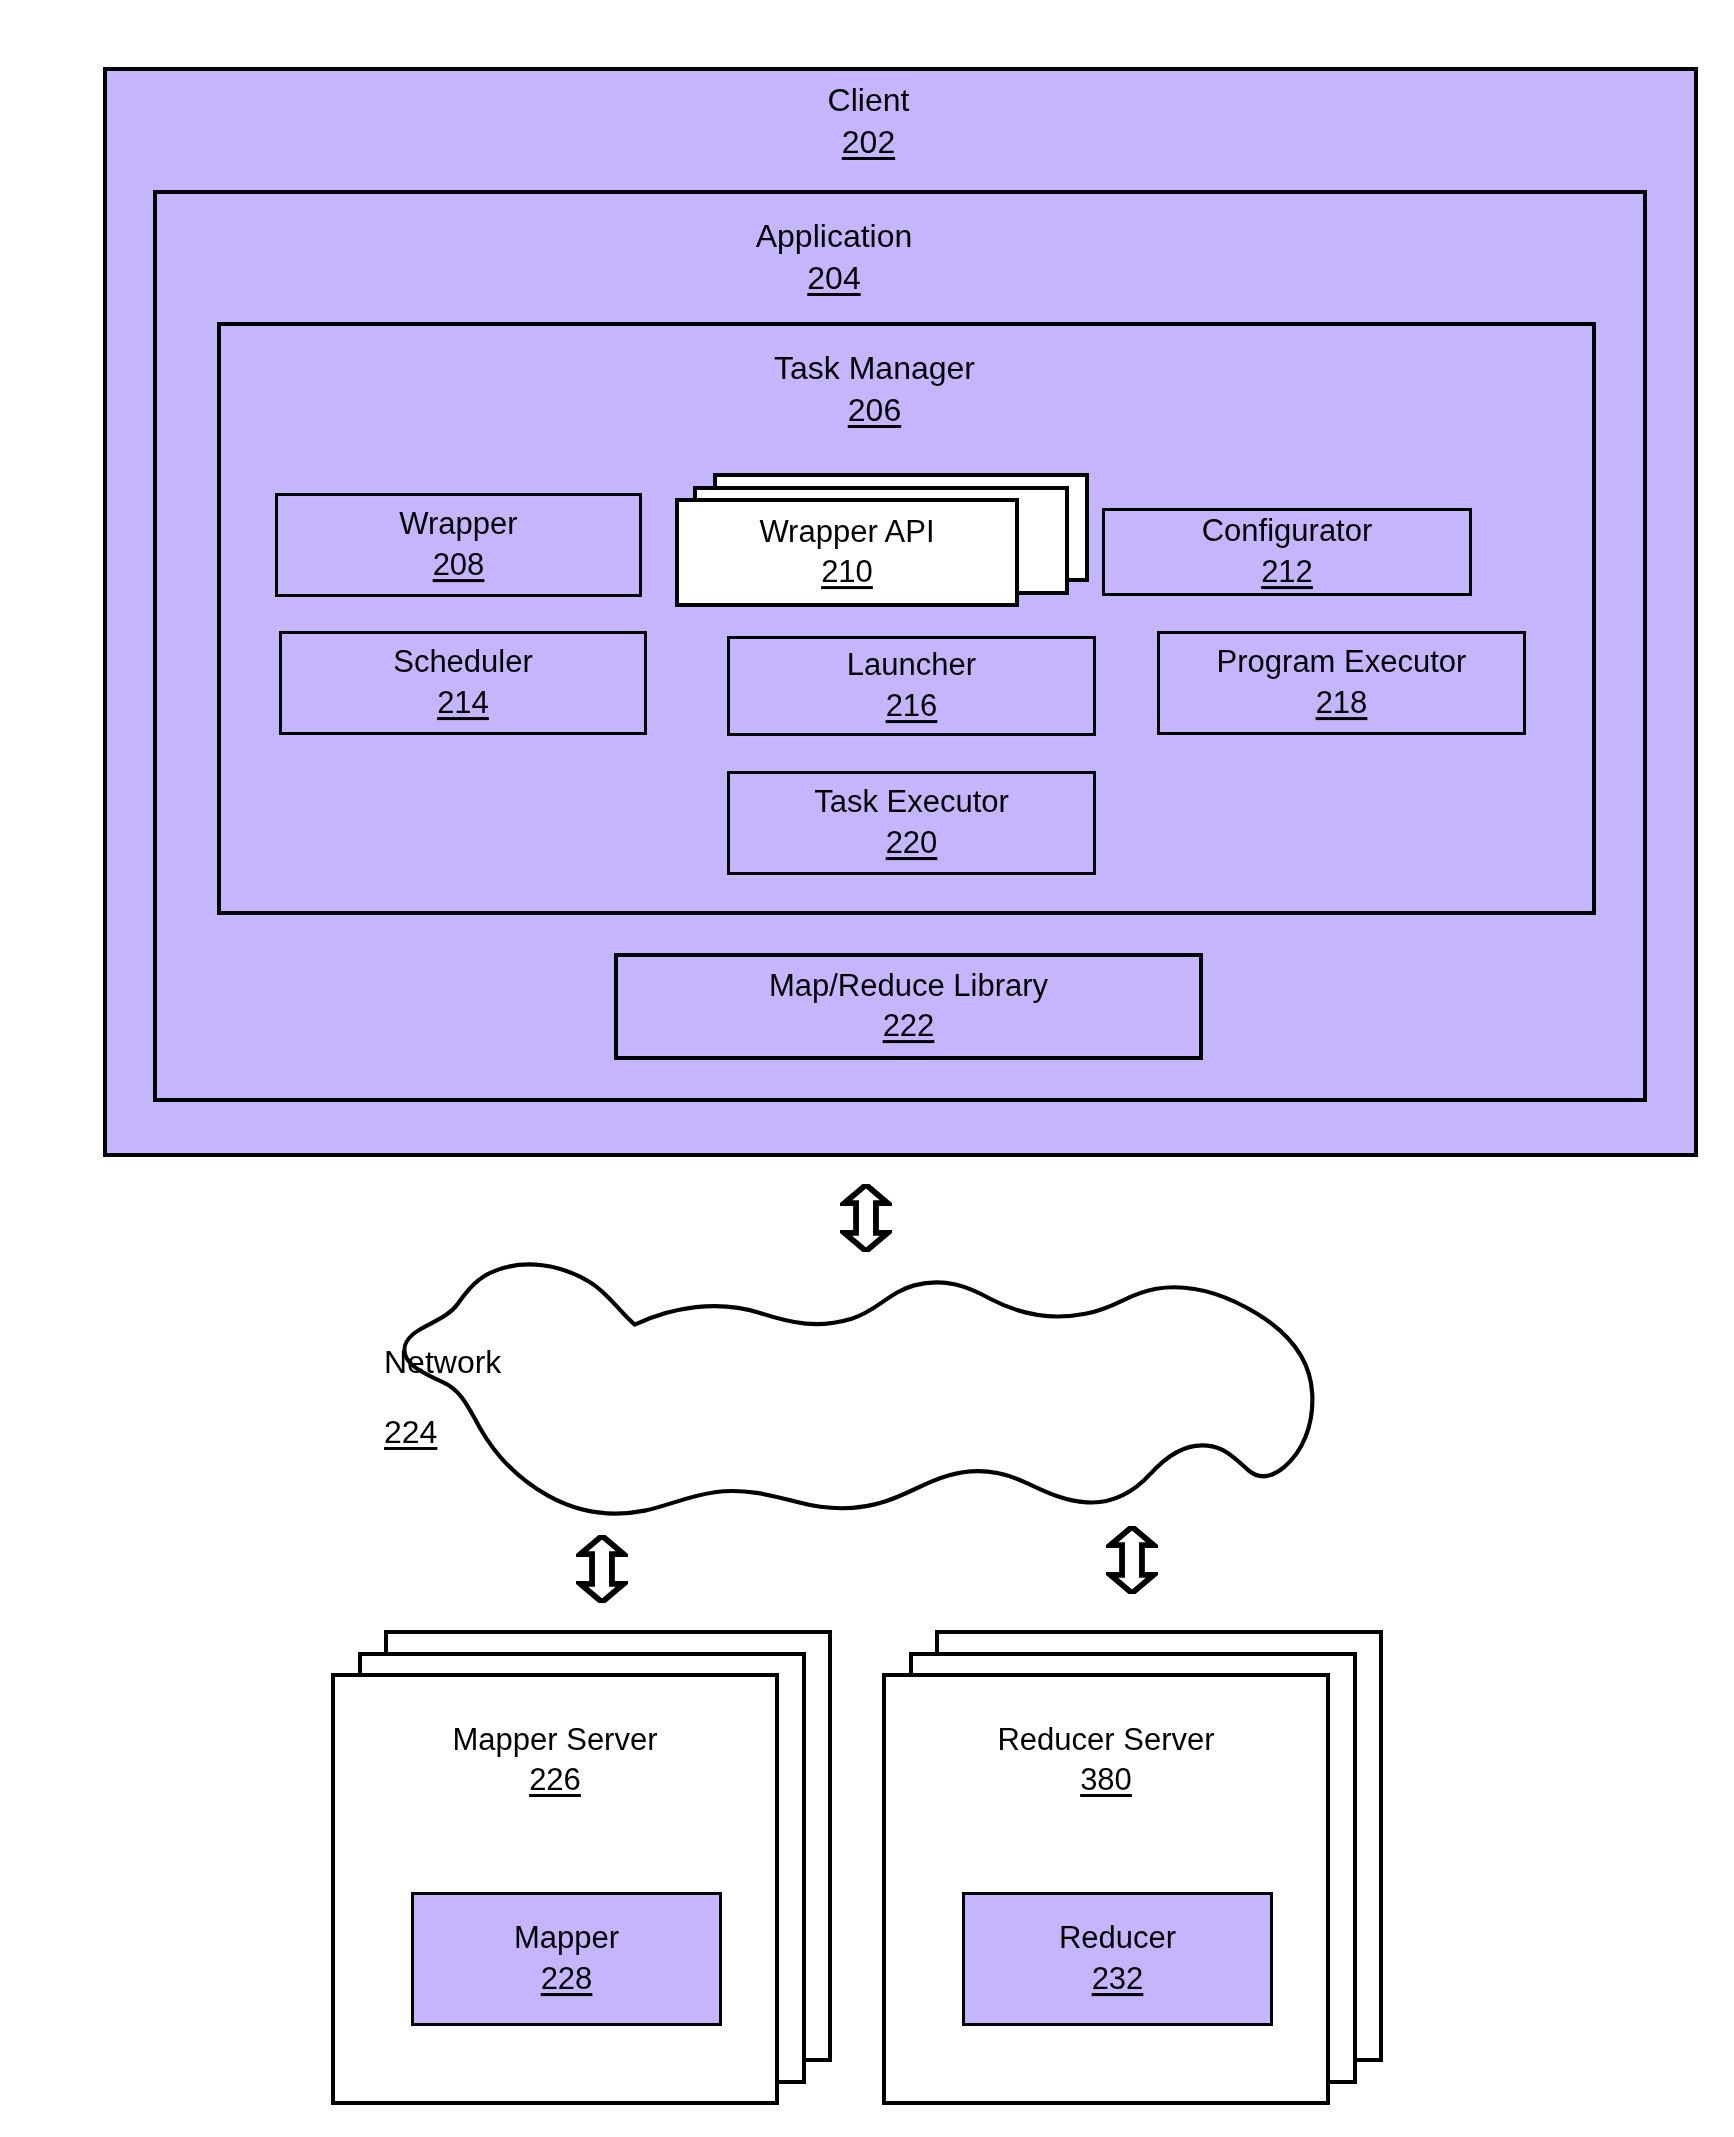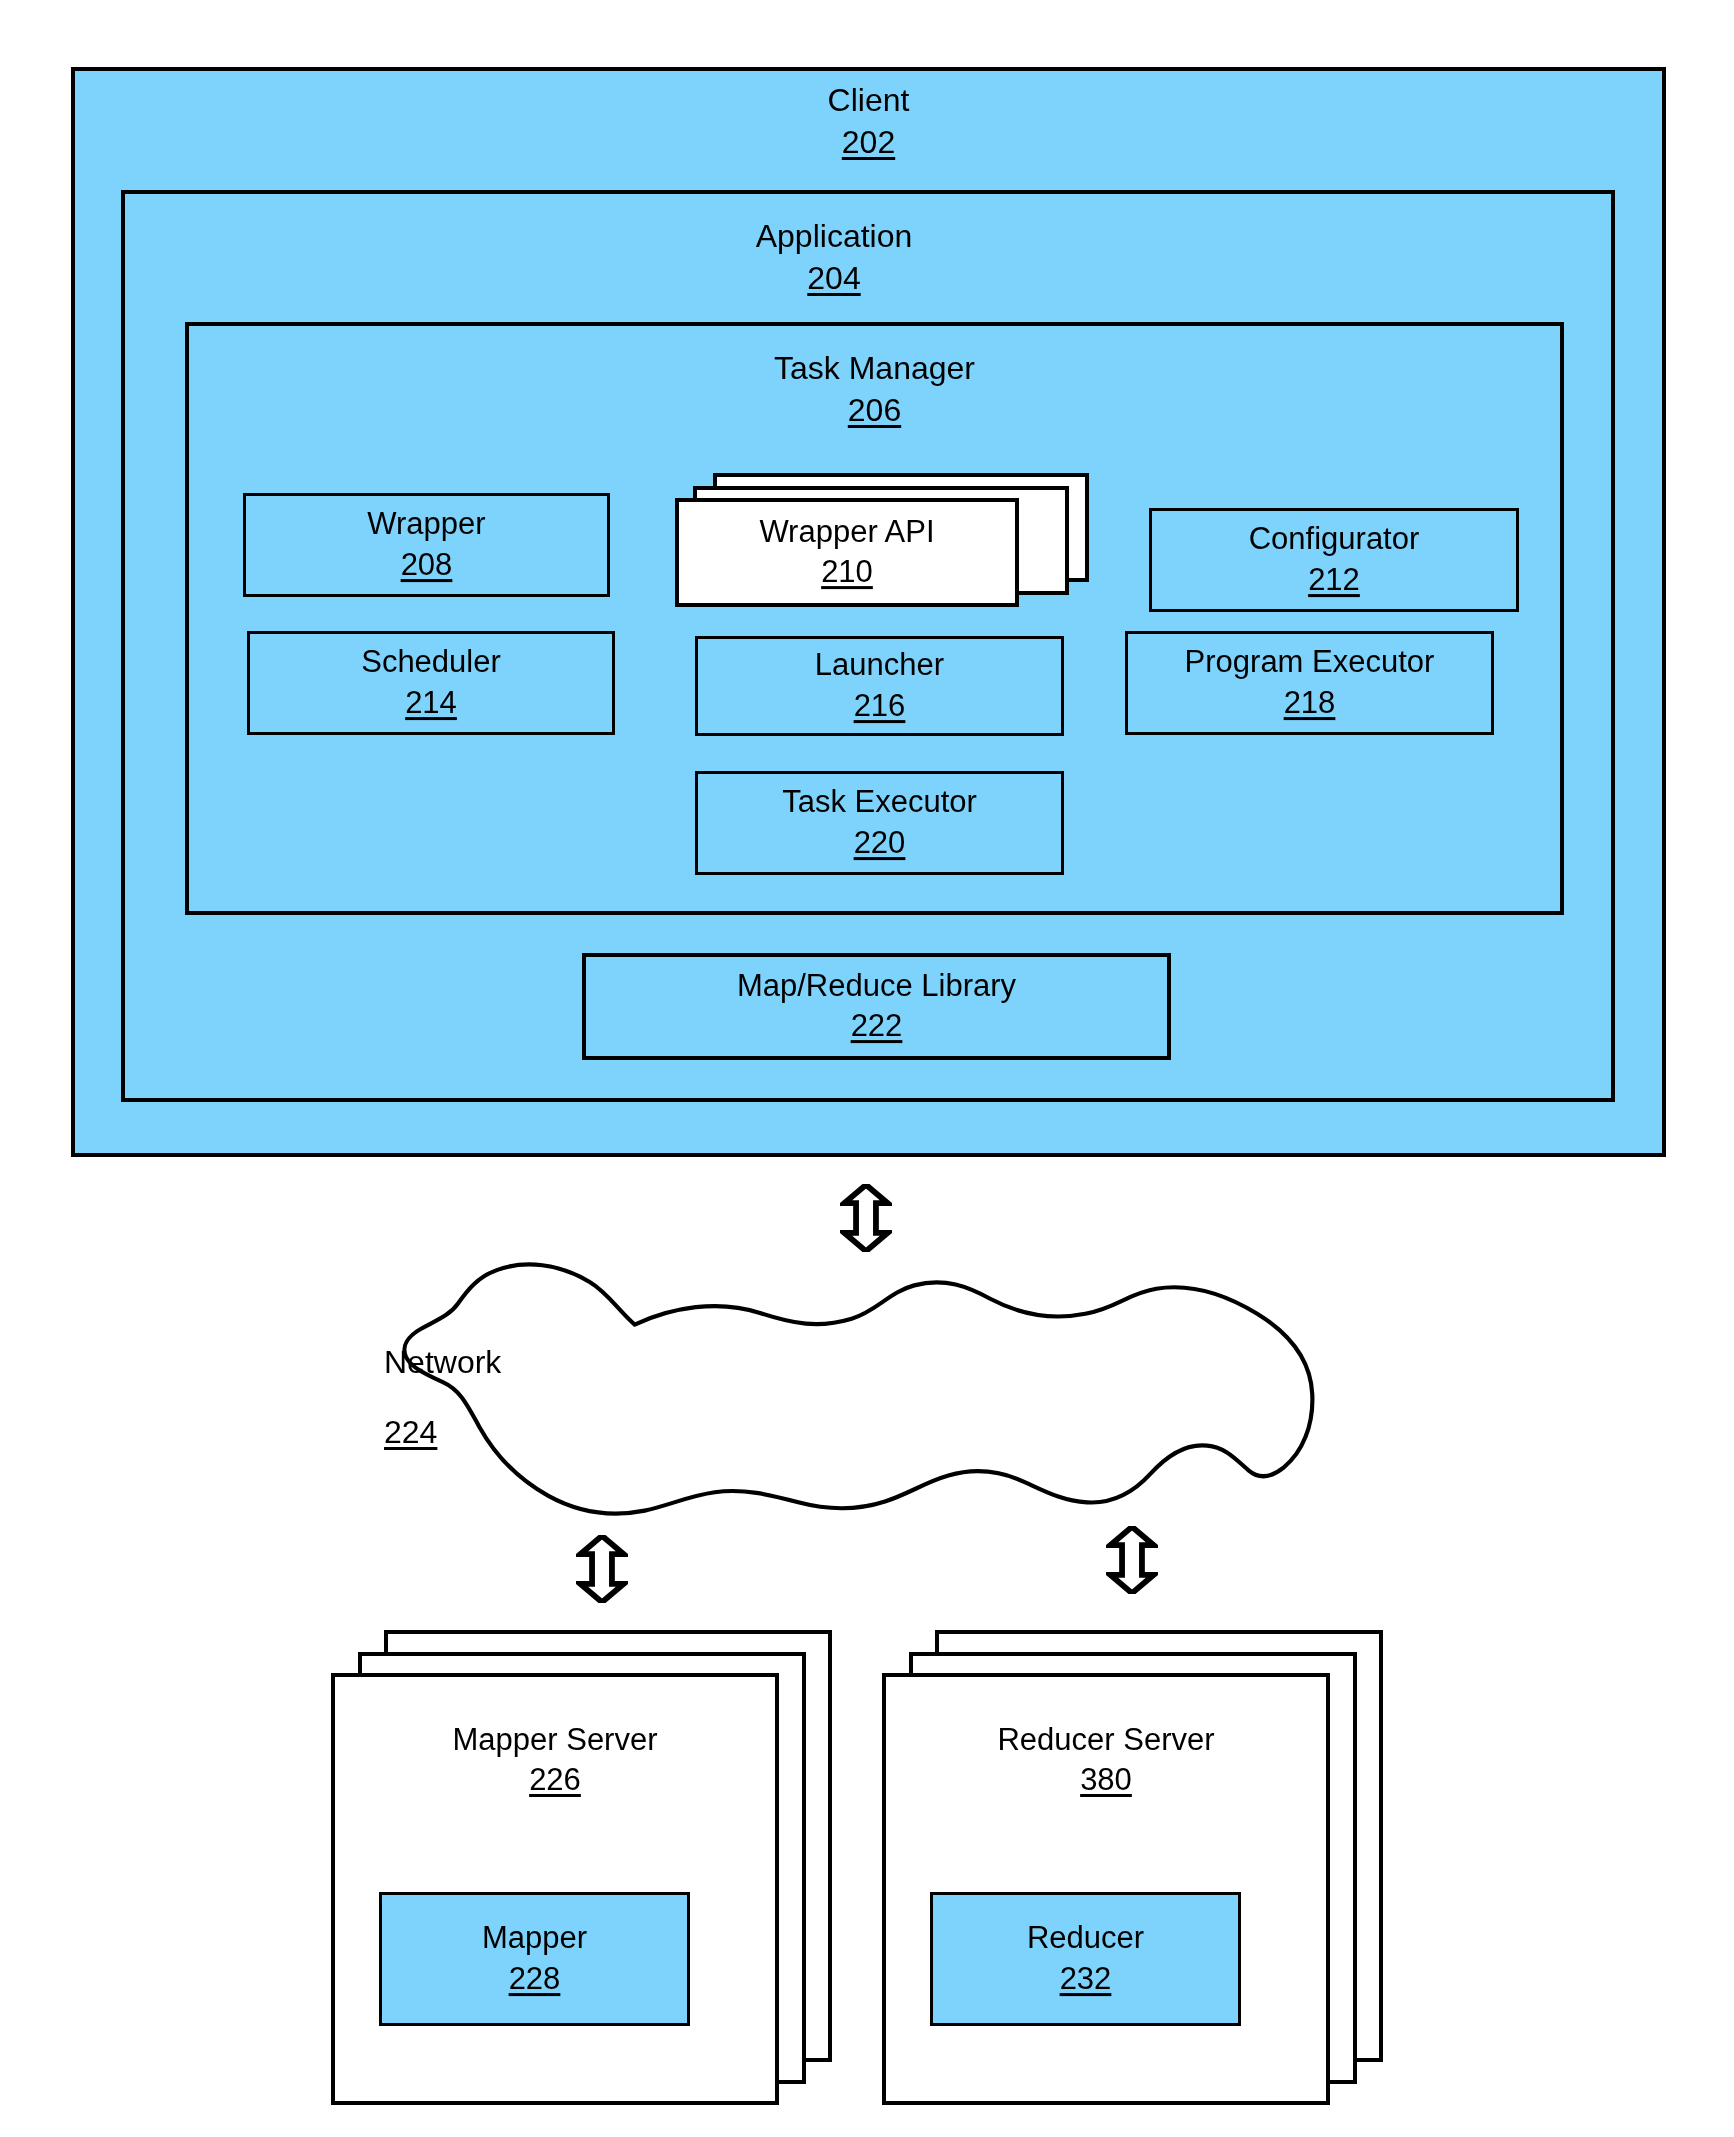--- a/index.html
+++ b/index.html
@@ -17,22 +17,23 @@
     height: 2137px;
     background: #ffffff;
     overflow: hidden;
     padding-left: 16px;
   }
 
   
   .box {
     position: absolute;
     box-sizing: border-box;
-    background: #7dd3fc;
+    background: #c4b5fd;
     border: 4.2px solid #000000;
+    margin-left: 32px;
   }
   .box.thin { border-width: 3.3px; }
 
   
   .lbl {
     position: absolute;
     left: 0;
     right: 0;
     text-align: center;
     line-height: 1.30;
@@ -117,21 +118,21 @@
     <div class="sheet" style="left:38px; top:0px;  width:376px; height:109px;"></div>
     <div class="sheet" style="left:18.4px; top:12.5px; width:376px; height:109px;"></div>
     <div class="sheet" style="left:0px;  top:25px; width:344px; height:109px;">
       <div class="ctr f-md">
         <span class="name">Wrapper API</span>
         <span class="num">210</span>
       </div>
     </div>
   </div>
 
-  <div class="box thin" style="left:1149px; top:508px; width:370px; height:104px;">
+  <div class="box thin" style="left:1070px; top:508px; width:370px; height:88px;">
     <div class="ctr f-md">
       <span class="name">Configurator</span>
       <span class="num">212</span>
     </div>
   </div>
 
   <div class="box thin" style="left:247px; top:631px; width:368px; height:104px;">
     <div class="ctr f-md">
       <span class="name">Scheduler</span>
       <span class="num">214</span>

